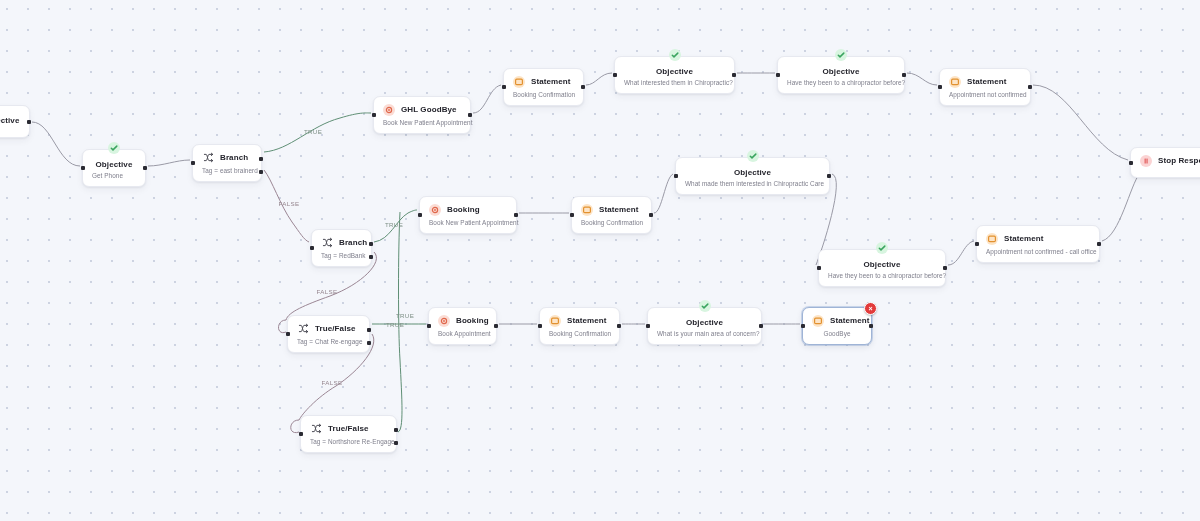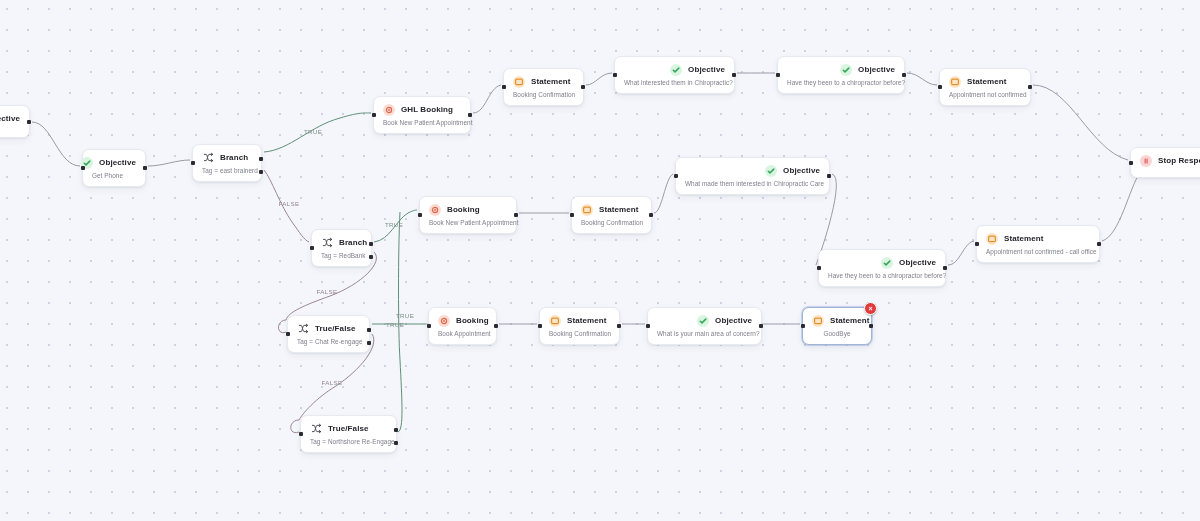--- a/index.html
+++ b/index.html
@@ -73,20 +73,21 @@
   }
 
   .node-head {
     display: flex;
     align-items: center;
     gap: 6px;
     height: 13px;
   }
   .node-head.align-right {
     justify-content: flex-end;
+    flex-direction: column;
   }
 
   .node-icon {
     width: 12px;
     height: 12px;
     border-radius: 50%;
     flex: 0 0 12px;
     display: flex;
     align-items: center;
     justify-content: center;
@@ -231,21 +232,21 @@
         <span class="port port-out p-lower"></span>
       </div>
       <div class="node" style="left: 373px; top: 96px; width: 98px; min-height: 33px;">
         <div class="node-head">
           <span class="node-icon ic-booking">
             <svg viewBox="0 0 12 12" width="12" height="12">
               <circle cx="6" cy="6" r="2.6" fill="none" stroke="#e0674b" stroke-width="1.2"></circle>
               <circle cx="6" cy="6" r="0.9" fill="#e0674b"></circle>
             </svg>
           </span>
-          <span class="node-title">GHL Booking</span>
+          <span class="node-title">GHL GoodBye</span>
         </div>
         <div class="node-sub center">Book New Patient Appointment</div>
         <span class="port port-in"></span>
         <span class="port port-out"></span>
       </div>
       <div class="node" style="left: 503px; top: 68px; width: 81px; min-height: 33px;">
         <div class="node-head">
           <span class="node-icon ic-statement">
             <svg viewBox="0 0 12 12" width="12" height="12">
               <rect x="2.6" y="3.2" width="6.8" height="5.4" rx="1.2" fill="none" stroke="#e2912f" stroke-width="1.2"></rect>

